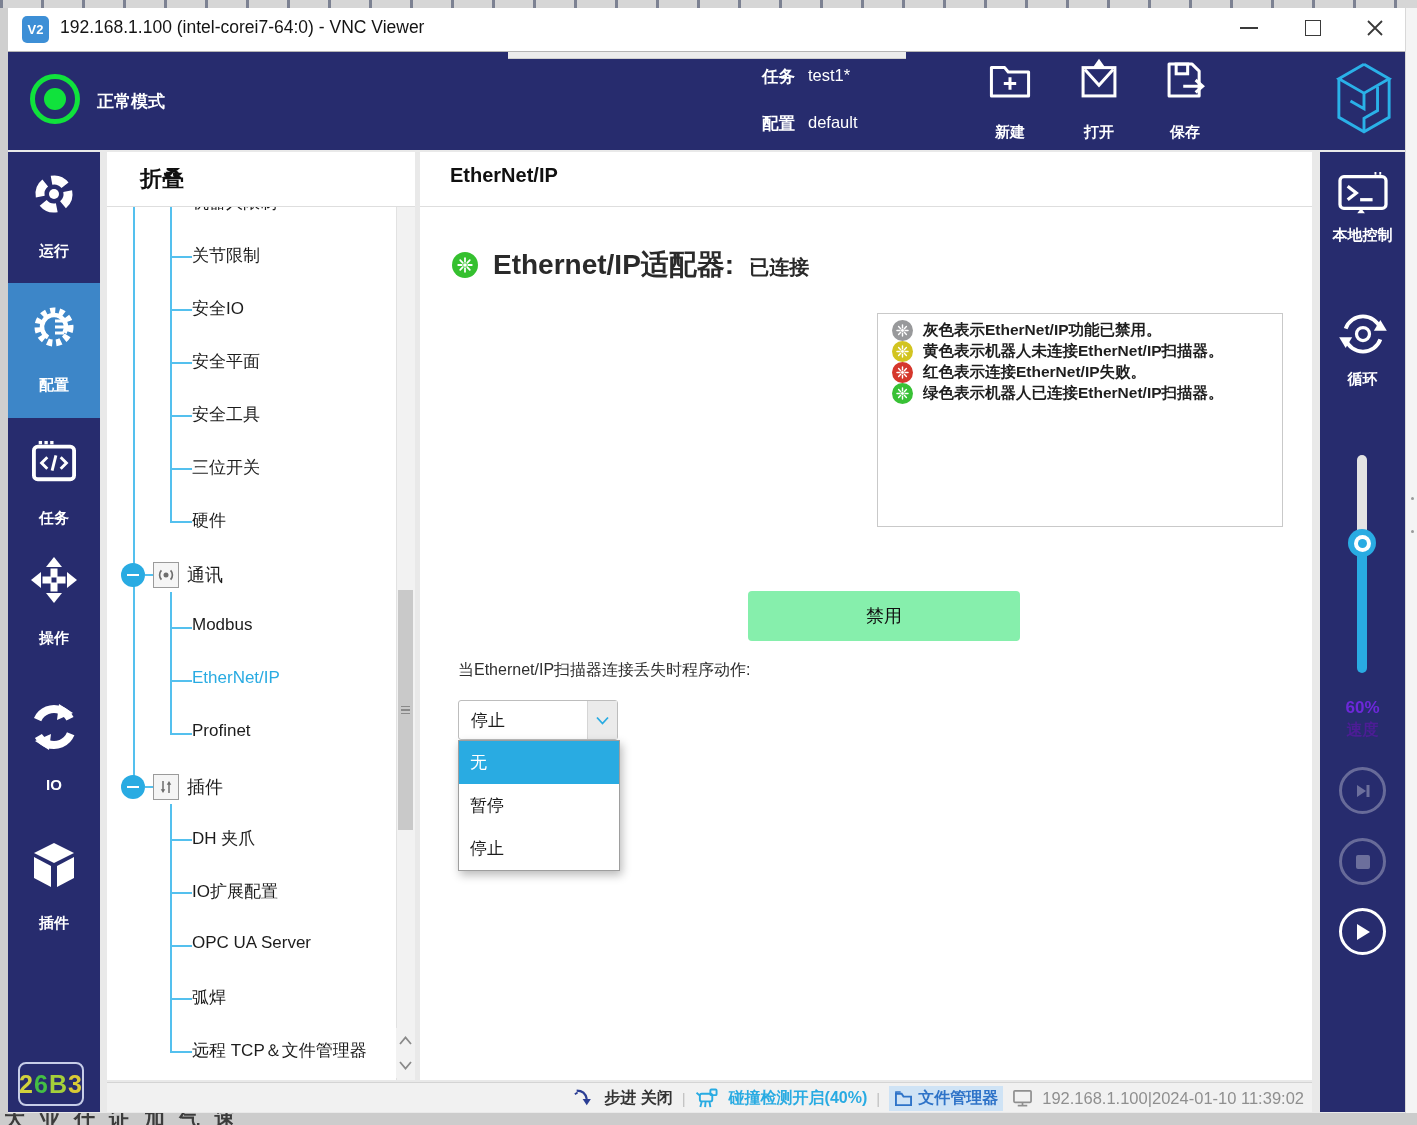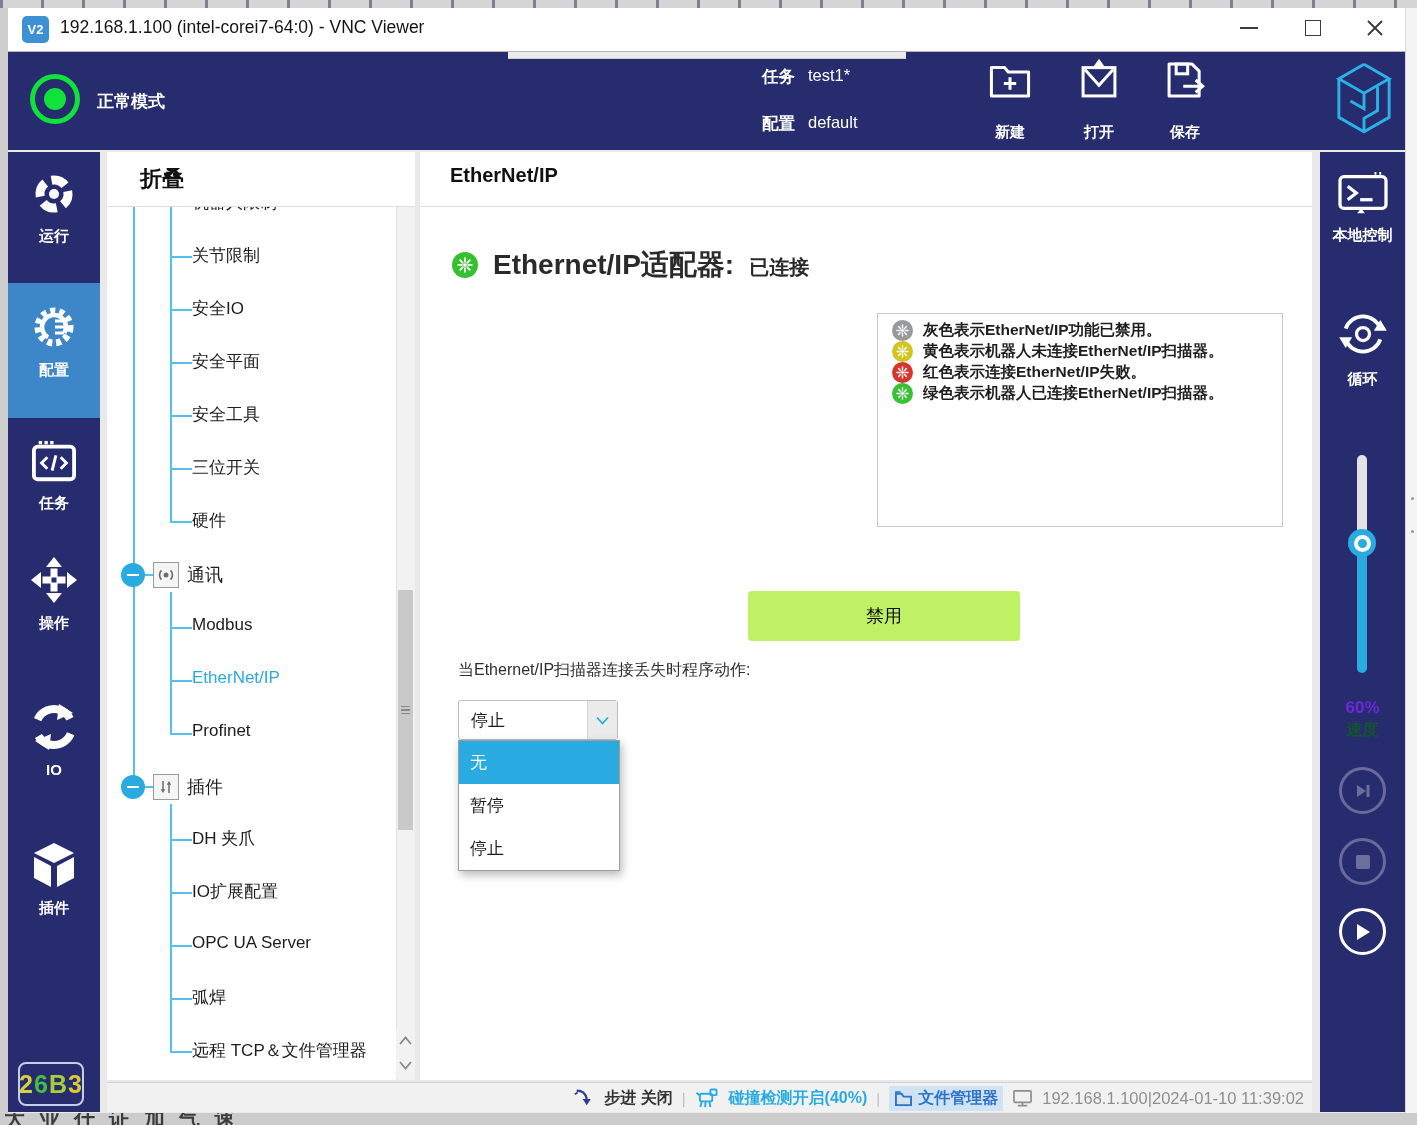--- a/index.html
+++ b/index.html
@@ -26,21 +26,21 @@
   .mode-donut{left:30px;top:74px;width:50px;height:50px;border-radius:50%;border:5px solid #10e23c;
     display:flex;align-items:center;justify-content:center;}
   .mode-core{width:22px;height:22px;border-radius:50%;background:#10e23c;}
   .mode-label{left:97px;top:90px;color:#fff;font-size:17px;font-weight:bold;}
   .kv-label{color:#fff;font-weight:bold;font-size:16.5px;}
   .kv-value{color:#fff;font-size:16.5px;}
   .hdr-action{top:58px;width:64px;height:84px;display:flex;flex-direction:column;align-items:center;justify-content:space-between;}
   .hdr-action .lbl{color:#fff;font-size:15px;font-weight:bold;}
   
   .lsb{left:8px;top:152px;width:92px;height:960px;background:#272c6e;}
-  .side-item{width:92px;display:flex;flex-direction:column;align-items:center;gap:10px;padding-top:8px;}
+  .side-item{width:92px;display:flex;flex-direction:column;align-items:center;gap:25px;padding-top:8px;}
   .side-item.active{background:#3d86c8;}
   .side-label{color:#fff;font-size:15px;font-weight:bold;}
   .badge{left:18px;top:1062px;width:66px;height:44px;border:2px solid #c7cde8;border-radius:8px;
     display:flex;align-items:center;justify-content:center;font-size:25px;font-weight:bold;letter-spacing:1px;}
   
   .client{left:8px;top:150px;width:1397px;height:963px;background:#e9e9e9;}
   .tree-panel{left:107px;top:152px;width:308px;height:928px;background:#fff;}
   .tree-hdr{left:140px;top:164px;font-size:22px;font-weight:bold;color:#101010;}
   .tree-hdr-line{left:107px;top:206px;width:308px;height:1px;background:#dedede;}
   .tree-clip{left:107px;top:207px;width:289px;height:873px;overflow:hidden;background:#fff;}
@@ -67,40 +67,40 @@
   .st-circle{width:26px;height:26px;border-radius:50%;display:flex;align-items:center;justify-content:center;}
   .adapter-title{font-size:28px;font-weight:bold;color:#2a2a2a;}
   .adapter-status{font-size:20px;font-weight:bold;color:#2a2a2a;margin-top:4px;}
   .legend{left:877px;top:313px;width:406px;height:214px;border:1px solid #c9c9c9;background:#fff;
     display:flex;flex-direction:column;justify-content:flex-start;padding:6px 14px;}
   .legend-row{display:flex;align-items:center;gap:10px;}
   .legend-row .st-circle{width:21px;height:21px;flex:0 0 21px;}
   .legend-text{font-size:15.5px;font-weight:bold;color:#1e1e1e;white-space:nowrap;}
   .btn{display:flex;align-items:center;justify-content:center;border-radius:4px;font-size:18px;}
   .btn-enable{left:458px;top:591px;width:270px;height:50px;background:#ededed;color:#9a9a9a;}
-  .btn-disable{left:748px;top:591px;width:272px;height:50px;background:#bef264;color:#101010;}
+  .btn-disable{left:748px;top:591px;width:272px;height:50px;background:#86efac;color:#101010;}
   .loss-label{left:458px;top:660px;font-size:16px;color:#2e2e2e;}
   .select{left:458px;top:700px;width:160px;height:40px;border:1px solid #bdbdbd;border-radius:3px;background:#fff;display:flex;}
   .select-value{flex:1;display:flex;align-items:center;padding-left:12px;font-size:17px;color:#1c1c1c;}
   .select-arrow{width:30px;background:#ebebeb;border-left:1px solid #d5d5d5;display:flex;align-items:center;justify-content:center;}
   .droplist{left:458px;top:740px;width:162px;background:#fff;border:1px solid #9e9e9e;box-shadow:2px 4px 9px rgba(0,0,0,.28);}
   .dropitem{height:43px;display:flex;align-items:center;padding-left:11px;font-size:17px;color:#1c1c1c;}
   .dropitem.sel{background:#29abe2;color:#fff;}
   
   .rsb{left:1320px;top:152px;width:85px;height:960px;background:#272c6e;}
   .r-item{width:85px;display:flex;flex-direction:column;align-items:center;gap:10px;}
   .r-label{color:#fff;font-size:15px;font-weight:bold;}
   .slider-track-top{left:1357px;top:455px;width:10px;height:95px;background:#e3e3e3;border-radius:5px;}
   .slider-track-bot{left:1357px;top:543px;width:10px;height:130px;background:#29abe2;border-radius:5px;}
   .slider-knob{left:1348px;top:529px;width:28px;height:28px;border-radius:50%;background:#29abe2;
      display:flex;align-items:center;justify-content:center;}
   .slider-knob .mid{width:17px;height:17px;border-radius:50%;background:#fff;display:flex;align-items:center;justify-content:center;}
   .slider-knob .core{width:9px;height:9px;border-radius:50%;background:#29abe2;}
   .speed-val{left:1320px;top:698px;width:85px;text-align:center;color:#6d28d9;font-size:17px;font-weight:bold;}
-  .speed-lbl{left:1320px;top:720px;width:85px;text-align:center;color:#14532d;font-size:16px;font-weight:bold;}
+  .speed-lbl{left:1320px;top:720px;width:85px;text-align:center;color:#4c1d95;font-size:16px;font-weight:bold;}
   .transport{width:47px;height:47px;border-radius:50%;display:flex;align-items:center;justify-content:center;}
   .transport.dim{border:3px solid rgba(255,255,255,.3);}
   .transport.lit{border:3px solid #ffffff;}
   .right-strip{left:1405px;top:8px;width:12px;height:1105px;background:#f4f4f4;border-left:1px solid #d8d8d8;}
   .dot{position:absolute;width:3px;height:3px;background:#9a9a9a;border-radius:50%;}
   
   .statusbar{left:107px;top:1082px;width:1205px;height:30px;background:#f1f1f1;border-top:1px solid #d4d4d4;}
   .status-flex{position:absolute;right:8px;top:0;height:30px;display:flex;align-items:center;gap:9px;white-space:nowrap;}
   .st-step{font-size:16px;font-weight:bold;color:#333;}
   .st-sep{color:#c0c0c0;font-size:15px;}

